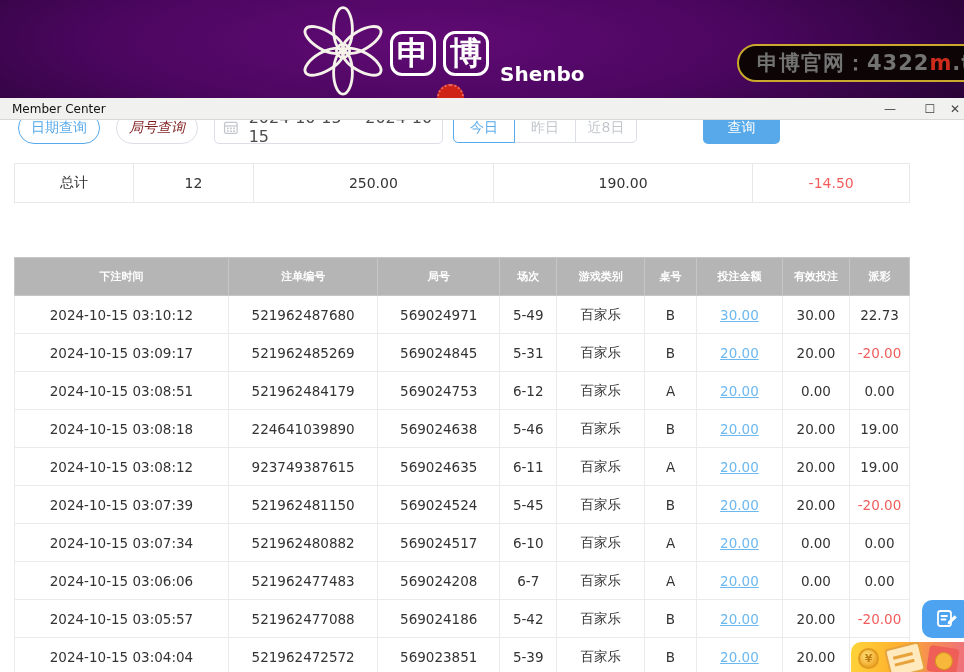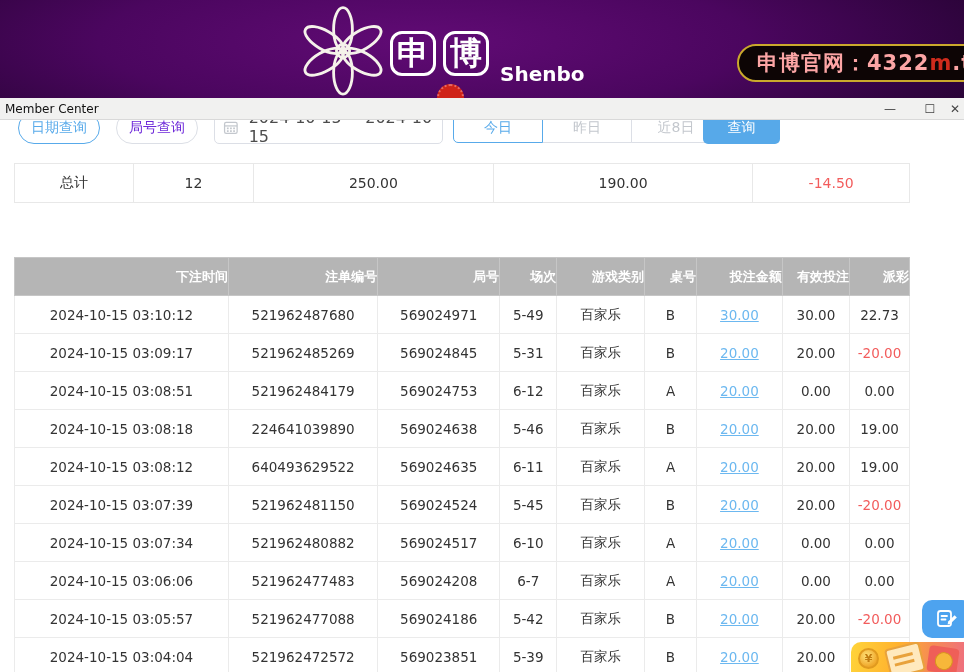--- a/index.html
+++ b/index.html
@@ -15,65 +15,65 @@
     border-radius:12px; color:#fff; font-size:32px; font-weight:bold; line-height:39px; text-align:center; }
   .seal-shen { left:390px; } .seal-bo { left:443px; }
   .brand-cn { position:absolute; left:491px; top:24px; color:#fff; font-size:38px; font-weight:bold; letter-spacing:1px; }
   .brand-en { position:absolute; left:500px; top:62px; color:#fff; font-size:20px; font-weight:bold; }
   .red-badge { position:absolute; left:437px; top:84px; width:27px; height:27px; border-radius:50%;
     background:#cf2318; border:2px dotted #e86a5f; z-index:2; }
   .official-pill { position:absolute; left:737px; top:44px; height:38px; width:300px; z-index:2;
     background:#0d0505; border:2px solid #caa92c; border-radius:19px;
     display:flex; align-items:center; padding-left:18px; white-space:nowrap;
     font-size:21px; font-weight:bold; letter-spacing:1px; }
-  .gold-txt { color:#fca5a5; } .red-txt { color:#cf2b1c; }
+  .gold-txt { color:#737373; } .red-txt { color:#cf2b1c; }
 
   
   .titlebar { position:absolute; left:0; top:98px; width:964px; height:22px; z-index:5;
     background:#f1f1f0; border-bottom:1px solid #d9d9d9; display:flex; align-items:center; }
-  .title-text { font-size:12px; color:#111; padding-left:5px; }
+  .title-text { font-size:12px; color:#111; padding-left:12px; }
   .win-controls { position:absolute; right:0; top:0; height:22px; display:flex; }
   .win-btn { width:40px; height:22px; display:flex; align-items:center; justify-content:center;
     color:#444; font-size:12px; cursor:default; }
   .win-btn.close { width:14px; overflow:hidden; justify-content:flex-start; }
 
   
   .content { position:absolute; left:0; top:120px; width:964px; height:552px; z-index:2; background:#fff; }
 
   
   .filter-row { position:absolute; left:0; top:-10px; width:964px; height:44px; }
   .btn { position:absolute; height:32px; border-radius:16px; background:#fff; font-size:14px;
     display:flex; align-items:center; justify-content:center; cursor:pointer; }
   .btn-blue-outline { border:1px solid #58aaea; color:#58aaea; }
-  .btn-gray-outline { border:1px solid #dcdfe6; color:#6d28d9; }
+  .btn-gray-outline { border:1px solid #dcdfe6; color:#7f1d1d;font-style:italic; }
   .date-input { position:absolute; left:214px; top:0; width:229px; height:34px; border:1px solid #dcdfe6;
     border-radius:5px; background:#fff; display:flex; align-items:center; padding-left:8px; cursor:text; }
   .date-input .cal { width:17px; height:17px; margin-right:10px; }
   .date-text { font-size:16px; color:#4c4c4c; }
   .seg { position:absolute; left:453px; top:2px; height:31px; display:flex; }
-  .seg-btn { width:90px; height:31px; background:#fff; font-size:14px; display:flex; align-items:center;
+  .seg-btn { width:62px; height:31px; background:#fff; font-size:14px; display:flex; align-items:center;
     justify-content:center; border:1px solid #dcdfe6; color:#c3c7cd; margin-left:-1px; cursor:pointer; }
   .seg-btn.first { border-radius:5px 0 0 5px; margin-left:0; }
   .seg-btn.last { border-radius:0 5px 5px 0; }
   .seg-btn.active { border-color:#58aaea; color:#58aaea; z-index:1; }
   .btn-search { position:absolute; left:703px; top:1px; width:77px; height:33px; border:none;
     border-radius:5px; background:#57a9e9; color:#fff; font-size:14px; }
 
   
   .summary-table { position:absolute; left:14px; top:43px; width:896px; border-collapse:collapse;
     font-size:14px; color:#333; }
   .summary-table th { background:#ececec; font-weight:normal; height:39px; border:1px solid #e3e3e3; }
   .summary-table td { background:#fff; height:39px; text-align:center; border:1px solid #e8e8e8;margin-left:28px; }
   .neg { color:#f25c5c !important; }
 
   
   .main-table { position:absolute; left:14px; top:137px; width:896px; border-collapse:collapse;
     font-size:13.5px; color:#333; table-layout:fixed; }
   .main-table th { background:#b5b5b5; color:#fff; font-weight:bold; height:38px;
-    border:1px solid #c6c6c6; font-size:13px;text-align:right; }
+    border:1px solid #c6c6c6; font-size:11px; }
   .main-table td { background:#fff; height:38px; text-align:center; border:1px solid #ebebeb;
     overflow:hidden; white-space:nowrap; }
   .bet-link { color:#6cb8f0; text-decoration:underline; cursor:pointer; }
 
   
   .edit-fab { position:absolute; left:922px; top:600px; width:50px; height:38px; z-index:6;
     background:#4da3ef; border-radius:10px; display:flex; align-items:center; justify-content:center; cursor:pointer; }
   .promo-fab { position:absolute; left:851px; top:642px; width:113px; height:34px; z-index:6;
     border-radius:10px 0 0 0; overflow:hidden; cursor:pointer;
     background:linear-gradient(100deg,#ffd43a 0%,#ffb22e 40%,#f58b55 70%,#ee6f80 100%); }
@@ -242,21 +242,21 @@
         <td>569024638</td>
         <td>5-46</td>
         <td>百家乐</td>
         <td>B</td>
         <td><span class="bet-link">20.00</span></td>
         <td>20.00</td>
         <td class="payout">19.00</td>
       </tr>
       <tr>
         <td>2024-10-15 03:08:12</td>
-        <td>640493629522</td>
+        <td>923749387615</td>
         <td>569024635</td>
         <td>6-11</td>
         <td>百家乐</td>
         <td>A</td>
         <td><span class="bet-link">20.00</span></td>
         <td>20.00</td>
         <td class="payout">19.00</td>
       </tr>
       <tr>
         <td>2024-10-15 03:07:39</td>

